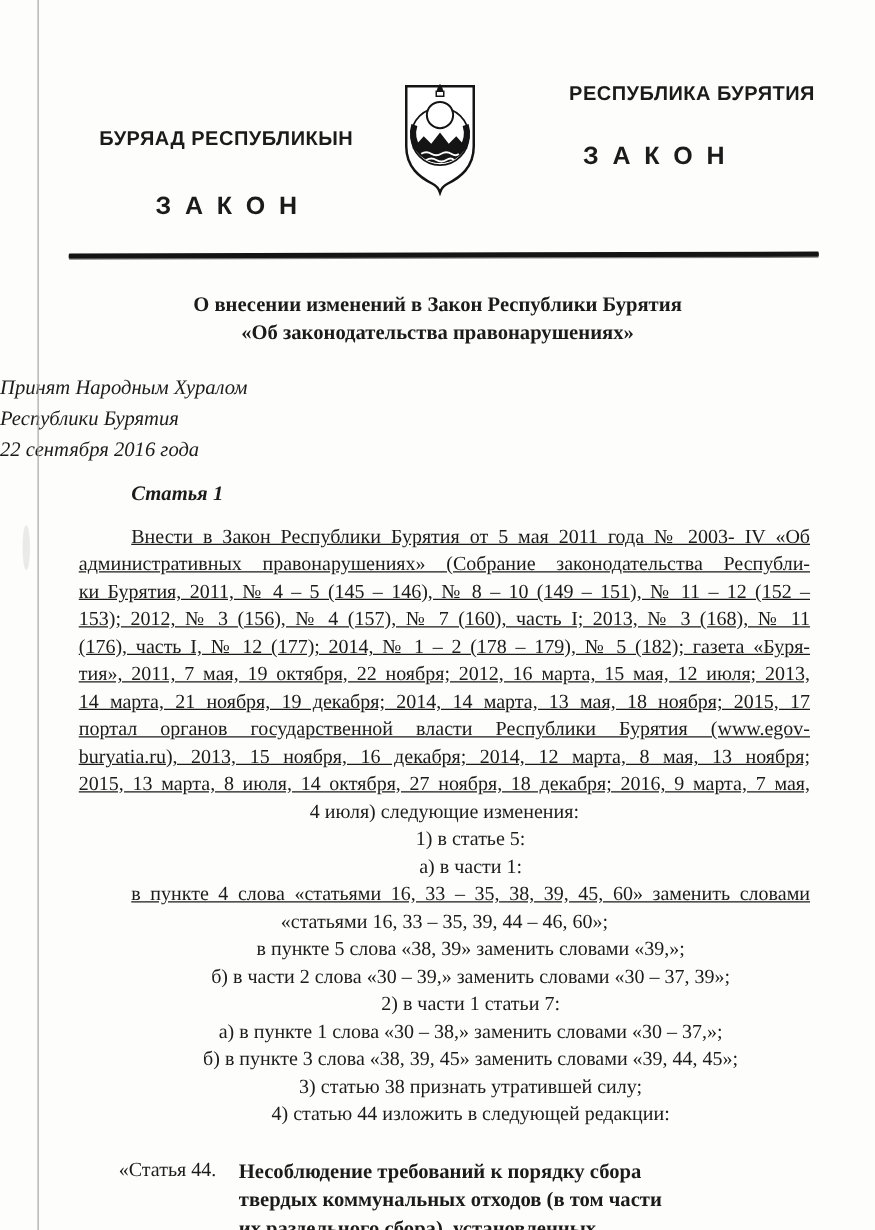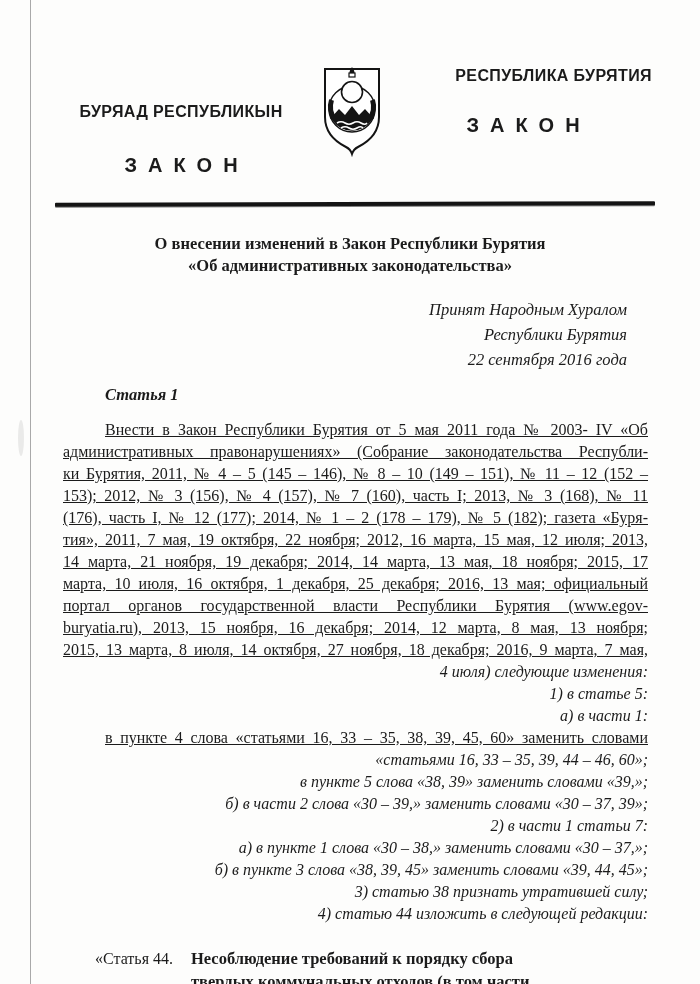--- a/index.html
+++ b/index.html
@@ -33,29 +33,29 @@
     margin:25px 45px 0 55px; height:4px; background:#141414;
     transform:rotate(-0.15deg); border-radius:1px;
     box-shadow:0 1px 0 rgba(20,20,20,0.55);
   }
   
   .law-title {
     margin-top:27px; text-align:center;
     font-weight:bold; font-size:16.5px; line-height:22px;
   }
   .adoption {
-    margin:20px 73px 0 0; text-align:right;
+    margin:20px 73px 0 0; text-align:left;
     font-style:italic; font-size:16.5px; line-height:25px;
   }
   
   .doc-body { padding:0 52px 0 63px; font-size:16px; line-height:22px; }
   .article-heading { margin-top:12px; font-weight:bold; font-size:16.5px; text-indent:42px;font-style:italic; }
   .intro { margin-top:13px; }
   .jline { text-align:justify; text-align-last:justify;text-decoration:underline; }
-  .lline { text-align:right;font-style:italic; }
+  .lline { text-align:center; }
   .ind { text-indent:42px; }
   
   .art44 { display:flex; margin:22px 0 0 32px; line-height:23px; }
   .art44-label { width:96px; flex:0 0 96px; font-size:16px; }
   .art44-title { font-weight:bold; font-size:16.5px; }
 </style>
 </head>
 <body>
 
 <div class="page">
@@ -84,41 +84,40 @@
     <div class="hcol right">
       <div class="t1">РЕСПУБЛИКА БУРЯТИЯ</div>
       <div class="t2">ЗАКОН</div>
     </div>
   </div>
 
   <div class="rule"></div>
 
   <div class="law-title">
     <div>О внесении изменений в Закон Республики Бурятия</div>
-    <div>«Об административных законодательства»</div>
+    <div>«Об законодательства правонарушениях»</div>
   </div>
 
   <div class="adoption">
     <div>Принят Народным Хуралом</div>
     <div>Республики Бурятия</div>
     <div>22 сентября 2016 года</div>
   </div>
 
   <div class="doc-body">
     <div class="article-heading">Статья 1</div>
 
     <div class="intro">
       <div class="jline ind">Внести в Закон Республики Бурятия от 5 мая 2011 года № 2003- IV «Об</div>
       <div class="jline">административных правонарушениях» (Собрание законодательства Республи-</div>
       <div class="jline">ки Бурятия, 2011, № 4 – 5 (145 – 146), № 8 – 10 (149 – 151), № 11 – 12 (152 –</div>
       <div class="jline">153); 2012, № 3 (156), № 4 (157), № 7 (160), часть I; 2013, № 3 (168), № 11</div>
       <div class="jline">(176), часть I, № 12 (177); 2014, № 1 – 2 (178 – 179), № 5 (182); газета «Буря-</div>
       <div class="jline">тия», 2011, 7 мая, 19 октября, 22 ноября; 2012, 16 марта, 15 мая, 12 июля; 2013,</div>
       <div class="jline">14 марта, 21 ноября, 19 декабря; 2014, 14 марта, 13 мая, 18 ноября; 2015, 17</div>
-      <div class="jline">марта, 10 июля, 16 октября, 1 декабря, 25 декабря; 2016, 13 мая; официальный</div>
       <div class="jline">портал органов государственной власти Республики Бурятия (www.egov-</div>
       <div class="jline">buryatia.ru), 2013, 15 ноября, 16 декабря; 2014, 12 марта, 8 мая, 13 ноября;</div>
       <div class="jline">2015, 13 марта, 8 июля, 14 октября, 27 ноября, 18 декабря; 2016, 9 марта, 7 мая,</div>
       <div class="lline">4 июля) следующие изменения:</div>
     </div>
 
     <div>
       <div class="lline ind">1) в статье 5:</div>
       <div class="lline ind">а) в части 1:</div>
       <div class="jline ind">в пункте 4 слова «статьями 16, 33 – 35, 38, 39, 45, 60» заменить словами</div>

